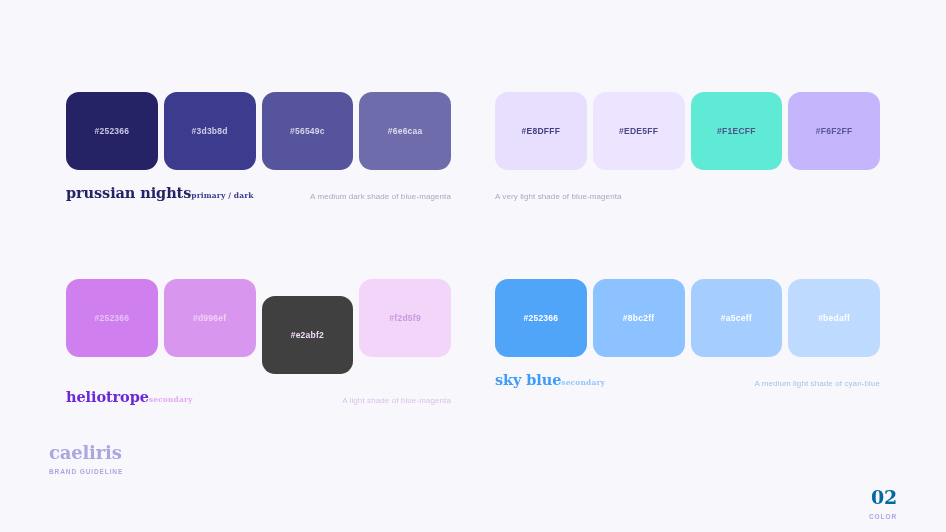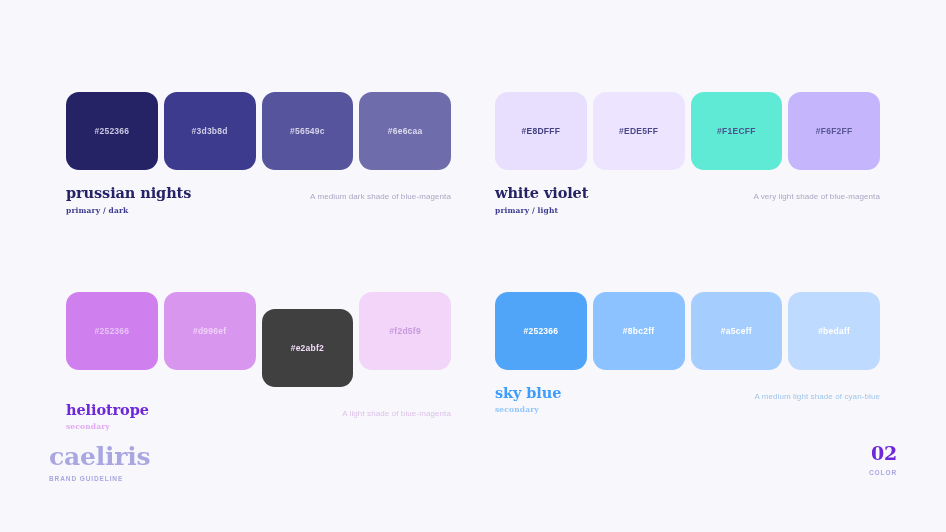--- a/index.html
+++ b/index.html
@@ -66,21 +66,22 @@
   
   .group-footer {
     margin-top: 15px;
     display: flex;
     align-items: flex-start;
     justify-content: space-between;
   }
 
   .group-names {
     display: flex;
-    flex-direction: column;
+    flex-direction: row;
+    align-items: center;
   }
 
   .group-name {
     font-family: "DejaVu Serif", "Liberation Serif", serif;
     font-size: 14.5px;
     font-weight: 700;
     letter-spacing: -0.1px;
     line-height: 1.15;
   }
 
@@ -111,21 +112,21 @@
   }
 
   .brand {
     position: absolute;
     left: 49px;
     top: 8px;
   }
 
   .brand-logo {
     font-family: "DejaVu Serif", "Liberation Serif", serif;
-    font-size: 25px;
+    font-size: 18px;
     font-weight: 700;
     color: #a9a6e0;
     letter-spacing: -0.2px;
     line-height: 1;
   }
 
   .brand-sub {
     margin-top: 6px;
     font-size: 6.5px;
     font-weight: 700;
@@ -137,23 +138,24 @@
     position: absolute;
     right: 49px;
     top: 8px;
     text-align: right;
   }
 
   .page-number {
     font-family: "DejaVu Serif", "Liberation Serif", serif;
     font-size: 19px;
     font-weight: 700;
-    color: #6d28d9;
+    color: #0369a1;
     letter-spacing: -0.2px;
     line-height: 1;
+    margin-top: 44px;
   }
 
   .page-section {
     margin-top: 6px;
     font-size: 6.5px;
     font-weight: 700;
     letter-spacing: 0.9px;
     color: #a9a6e0;
   }
 </style>
@@ -197,24 +199,20 @@
           <span class="swatch-label" style="color: rgb(74, 72, 134);">#EDE5FF</span>
         </div>
         <div class="swatch" style="background: #5eead4;">
           <span class="swatch-label" style="color: rgb(81, 80, 140);">#F1ECFF</span>
         </div>
         <div class="swatch" style="background: #c4b5fd;">
           <span class="swatch-label" style="color: rgb(88, 87, 147);">#F6F2FF</span>
         </div>
       </div>
       <div class="group-footer">
-        <div class="group-names">
-          <div class="group-name" style="color: rgb(37, 35, 102);">white violet</div>
-          <div class="group-role" style="color: rgb(61, 59, 141);">primary / light</div>
-        </div>
         <div class="group-desc" style="color: rgb(169, 166, 196);">A very light shade of blue-magenta</div>
       </div>
     </div>
 
     <div class="palette-group">
       <div class="swatch-row">
         <div class="swatch" style="background: rgb(208, 127, 238);">
           <span class="swatch-label" style="color: rgb(230, 196, 245);">#252366</span>
         </div>
         <div class="swatch" style="background: rgb(217, 150, 239);">

